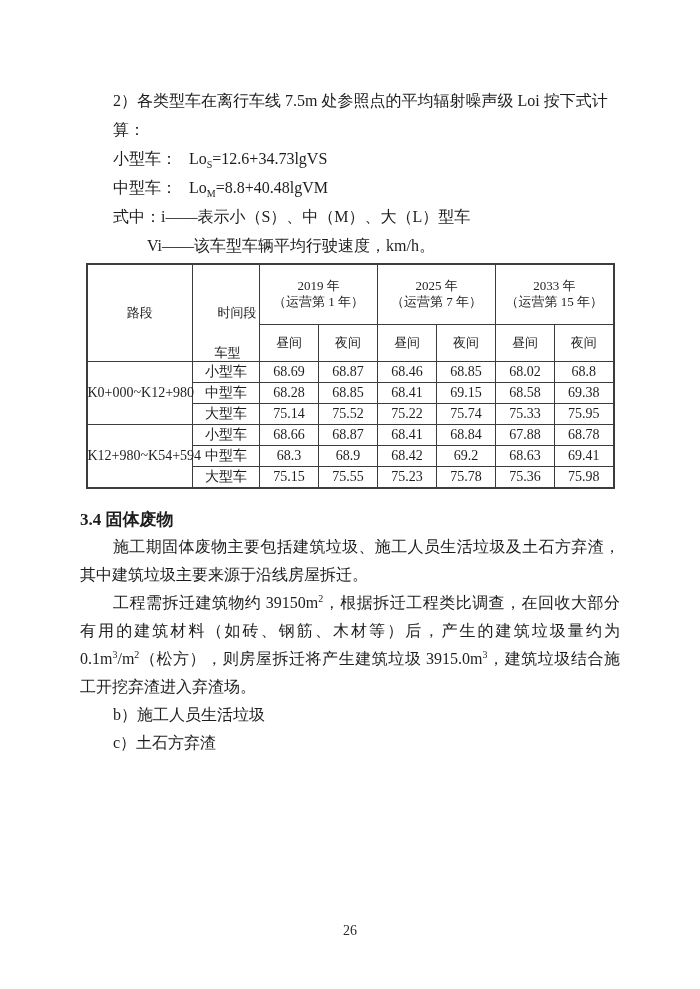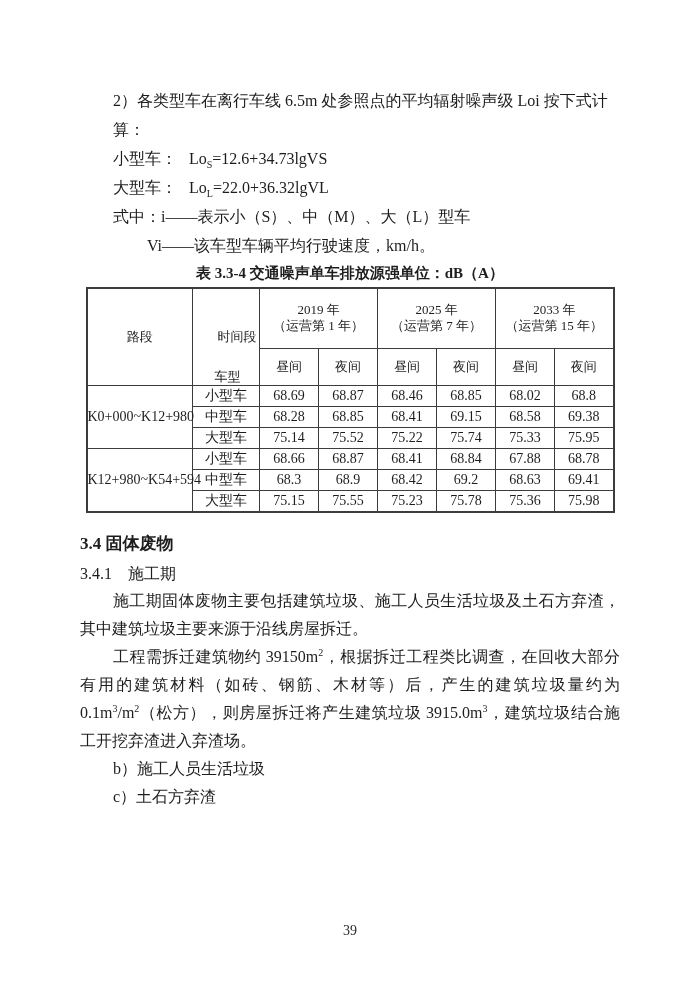--- a/index.html
+++ b/index.html
@@ -52,34 +52,33 @@
   .page-number{
     position:absolute;bottom:50px;left:0;width:100%;
     text-align:center;font-size:14px;color:#2a2a2a;
   }
 </style>
 </head>
 <body>
 
 <div class="page">
 
-  <p class="fline">2）各类型车在离行车线 6.5m 处参照点的平均辐射噪声级 Loi 按下式计算：</p>
+  <p class="fline">2）各类型车在离行车线 7.5m 处参照点的平均辐射噪声级 Loi 按下式计算：</p>
 
   <p class="fline">
     <span class="flabel">小型车：</span><span>Lo</span><sub>S</sub><span>=12.6+34.73lgVS</span>
   </p>
   <p class="fline">
-    <span class="flabel">大型车：</span><span>Lo</span><sub>L</sub><span>=22.0+36.32lgVL</span>
+    <span class="flabel">中型车：</span><span>Lo</span><sub>M</sub><span>=8.8+40.48lgVM</span>
   </p>
 
   <p class="fline">式中：i——表示小（S）、中（M）、大（L）型车</p>
   <p class="fline-vi">Vi——该车型车辆平均行驶速度，km/h。</p>
 
 
-  <p class="table-title">表 3.3-4 交通噪声单车排放源强单位：dB（A）</p>
 
   <table class="noise">
     <colgroup>
       <col style="width:106px">
         <col style="width:67px">
       <col style="width:59px">
         <col style="width:59px">
       <col style="width:59px">
         <col style="width:59px">
       <col style="width:59px">
@@ -169,29 +168,26 @@
       <td>75.23</td>
       <td>75.78</td>
       <td>75.36</td>
       <td>75.98</td>
     </tr>
   </tbody>
     </table>
 
   <p class="h34">3.4 固体废物</p>
 
-  <p class="h341">
-    <span class="no">3.4.1</span><span>施工期</span>
-  </p>
 
   <p class="para28">施工期固体废物主要包括建筑垃圾、施工人员生活垃圾及土石方弃渣，其中建筑垃圾主要来源于沿线房屋拆迁。</p>
 
 
   <p class="para28"><span>工程需拆迁建筑物约 39150m</span><sup>2</sup><span>，根据拆迁工程类比调查，在回收大部分有用的建筑材料（如砖、钢筋、木材等）后，产生的建筑垃圾量约为 0.1m</span><sup>3</sup><span>/m</span><sup>2</sup><span>（松方），则房屋拆迁将产生建筑垃圾 3915.0m</span><sup>3</sup><span>，建筑垃圾结合施工开挖弃渣进入弃渣场。</span></p>
 
   <p class="item-head">b）施工人员生活垃圾</p>
 
 
   <p class="item-head">c）土石方弃渣</p>
 
-  <div class="page-number">39</div>
+  <div class="page-number">26</div>
 
 </div>
 
 </body></html>

